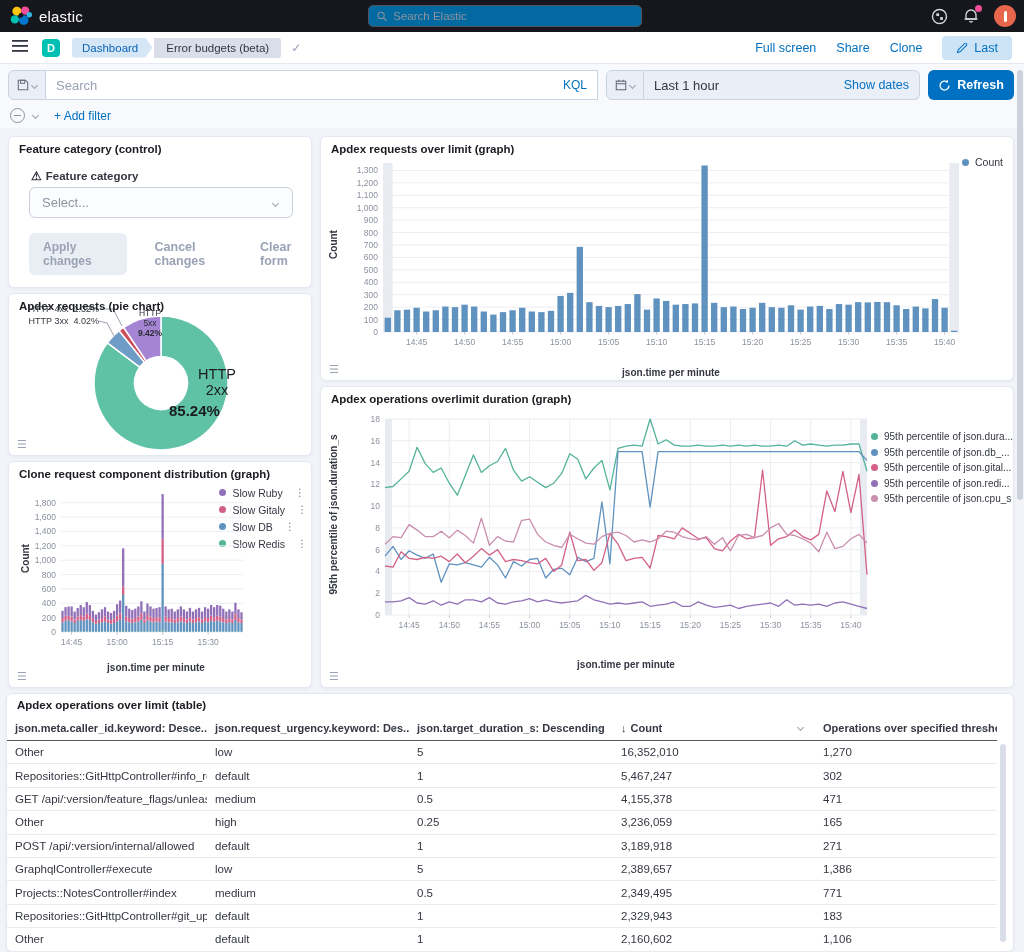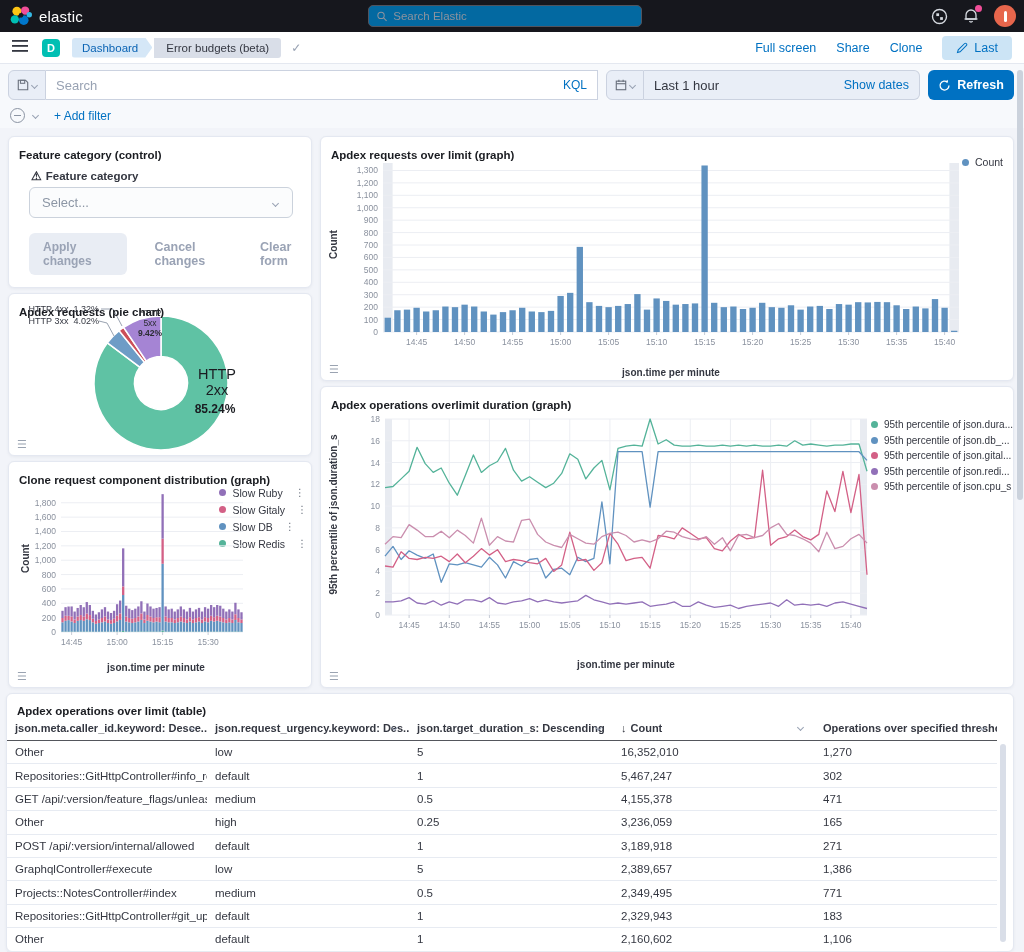--- a/index.html
+++ b/index.html
@@ -43,21 +43,21 @@
   .date-text { font-size:13px; color:#343741; }
   .show-dates { margin-left:auto; color:#0071C2; font-size:12.5px; cursor:pointer; }
   .refresh-btn { margin-left:8px; width:86px; height:30px; background:#0071C2; border-radius:6px; color:#fff; font-size:12.5px; font-weight:600; display:flex; align-items:center; justify-content:center; gap:6px; cursor:pointer; }
   .filter-row { position:absolute; left:10px; top:44px; display:flex; align-items:center; gap:8px; }
   .filter-ico { width:15px; height:15px; border:1.4px solid #8B94A3; border-radius:50%; position:relative; cursor:pointer; }
   .filter-ico::after { content:""; position:absolute; left:3px; top:6px; width:7px; height:1.4px; background:#8B94A3; }
   .add-filter { color:#0071C2; font-size:12px; cursor:pointer; margin-left:8px; }
 
   
   .panel { position:absolute; background:#fff; border:1px solid #E4E8F1; border-radius:6px; box-shadow:0 1px 3px rgba(40,50,70,.06); }
-  .ptitle { position:absolute; left:10px; top:6px; font-size:11.5px; font-weight:bold; color:#1A1C21;margin-top:6px; }
+  .ptitle { position:absolute; left:10px; top:6px; font-size:11.5px; font-weight:bold; color:#1A1C21; }
   .panel-menu { position:absolute; left:8px; bottom:5px; color:#9AA3B1; font-size:11px; cursor:pointer; line-height:1; }
 
   #p-control { left:8px; top:136px; width:304px; height:152px; }
   .ctl-label { position:absolute; left:22px; top:32px; font-size:11.5px; font-weight:600; color:#343741; display:flex; align-items:center; gap:4px; }
   .warn { color:#343741; font-size:12px; }
   .ctl-select { position:absolute; left:20px; top:50px; width:264px; height:31px; background:#FBFCFD; border:1px solid #CBD2DC; border-radius:6px; display:flex; align-items:center; padding:0 12px; cursor:pointer; }
   .ctl-select .ph { color:#8C96A5; font-size:13px; }
   .ctl-btns { position:absolute; left:20px; top:96px; display:flex; align-items:center; gap:28px; }
   .btn-disabled-fill { background:#E9EDF4; border-radius:6px; padding:7px 14px; color:#9AA3B5; font-size:12px; font-weight:600; cursor:pointer; }
   .btn-disabled-text { color:#9AA3B5; font-size:12.5px; font-weight:600; cursor:pointer; }
@@ -65,32 +65,32 @@
   #p-pie { left:8px; top:293px; width:304px; height:163px; }
   #p-stacked { left:8px; top:461px; width:304px; height:227px; }
   #p-bar { left:320px; top:136px; width:694px; height:245px; }
   #p-lines { left:320px; top:386px; width:694px; height:302px; }
   #p-table { left:6px; top:693px; width:1008px; height:259px; }
 
   .pie-callouts { position:absolute; left:0; top:9px; width:90px; text-align:right; font-size:9px; color:#343741; line-height:12px; }
   .pie-inner-label { position:absolute; left:122px; top:14px; width:38px; text-align:center; font-size:8.5px; color:#2b2d33; line-height:10px; }
   .pie-inner-label .b { font-weight:bold; }
   .pie-center { position:absolute; left:165px; top:72px; width:86px; text-align:center; font-size:14.5px; color:#1A1C21; line-height:16px; }
-  .pie-pct { position:absolute; left:160px; top:108px; width:92px; text-align:center; font-size:12px; font-weight:bold; color:#1A1C21; }
+  .pie-pct { position:absolute; left:160px; top:108px; width:92px; text-align:left; font-size:15px; font-weight:bold; color:#1A1C21; }
 
   .legend { position:absolute; list-style:none; }
   .legend li { display:flex; align-items:center; gap:6px; cursor:pointer; }
   .ldot { width:7px; height:7px; border-radius:50%; flex:none; }
   .llabel { font-size:10.5px; color:#343741; white-space:nowrap; }
   .kebab { color:#69707D; font-size:10px; margin-left:6px; cursor:pointer; }
   #stacked-legend { right:4px; top:22px; }
   #stacked-legend li { height:17px; }
   #bar-legend { right:10px; top:18px; }
   #bar-legend li { height:14px; }
-  #lines-legend { left:550px; top:30px; }
+  #lines-legend { left:550px; top:42px; }
   #lines-legend li { height:15.5px; }
   #lines-legend .llabel { font-size:10px; }
 
   .xlabel { position:absolute; text-align:center; font-size:10px; font-weight:bold; color:#343741; }
   .vlabel { position:absolute; font-size:10px; font-weight:bold; color:#343741; text-align:center; transform:rotate(-90deg); }
 
   
   .tbl-head { position:absolute; left:0; top:21px; width:990px; height:26px; display:grid; grid-template-columns:200px 202px 204px 202px 1fr; border-bottom:1px solid #54565C; }
   .tbl-head .th { position:relative; display:flex; align-items:center; padding-left:8px; font-size:11px; font-weight:bold; color:#343741; cursor:pointer; white-space:nowrap; overflow:hidden; }
   .chv { display:inline-block; width:5px; height:5px; border-right:1.2px solid #98A2B3; border-bottom:1.2px solid #98A2B3; transform:rotate(45deg); position:absolute; right:12px; top:10px; }

